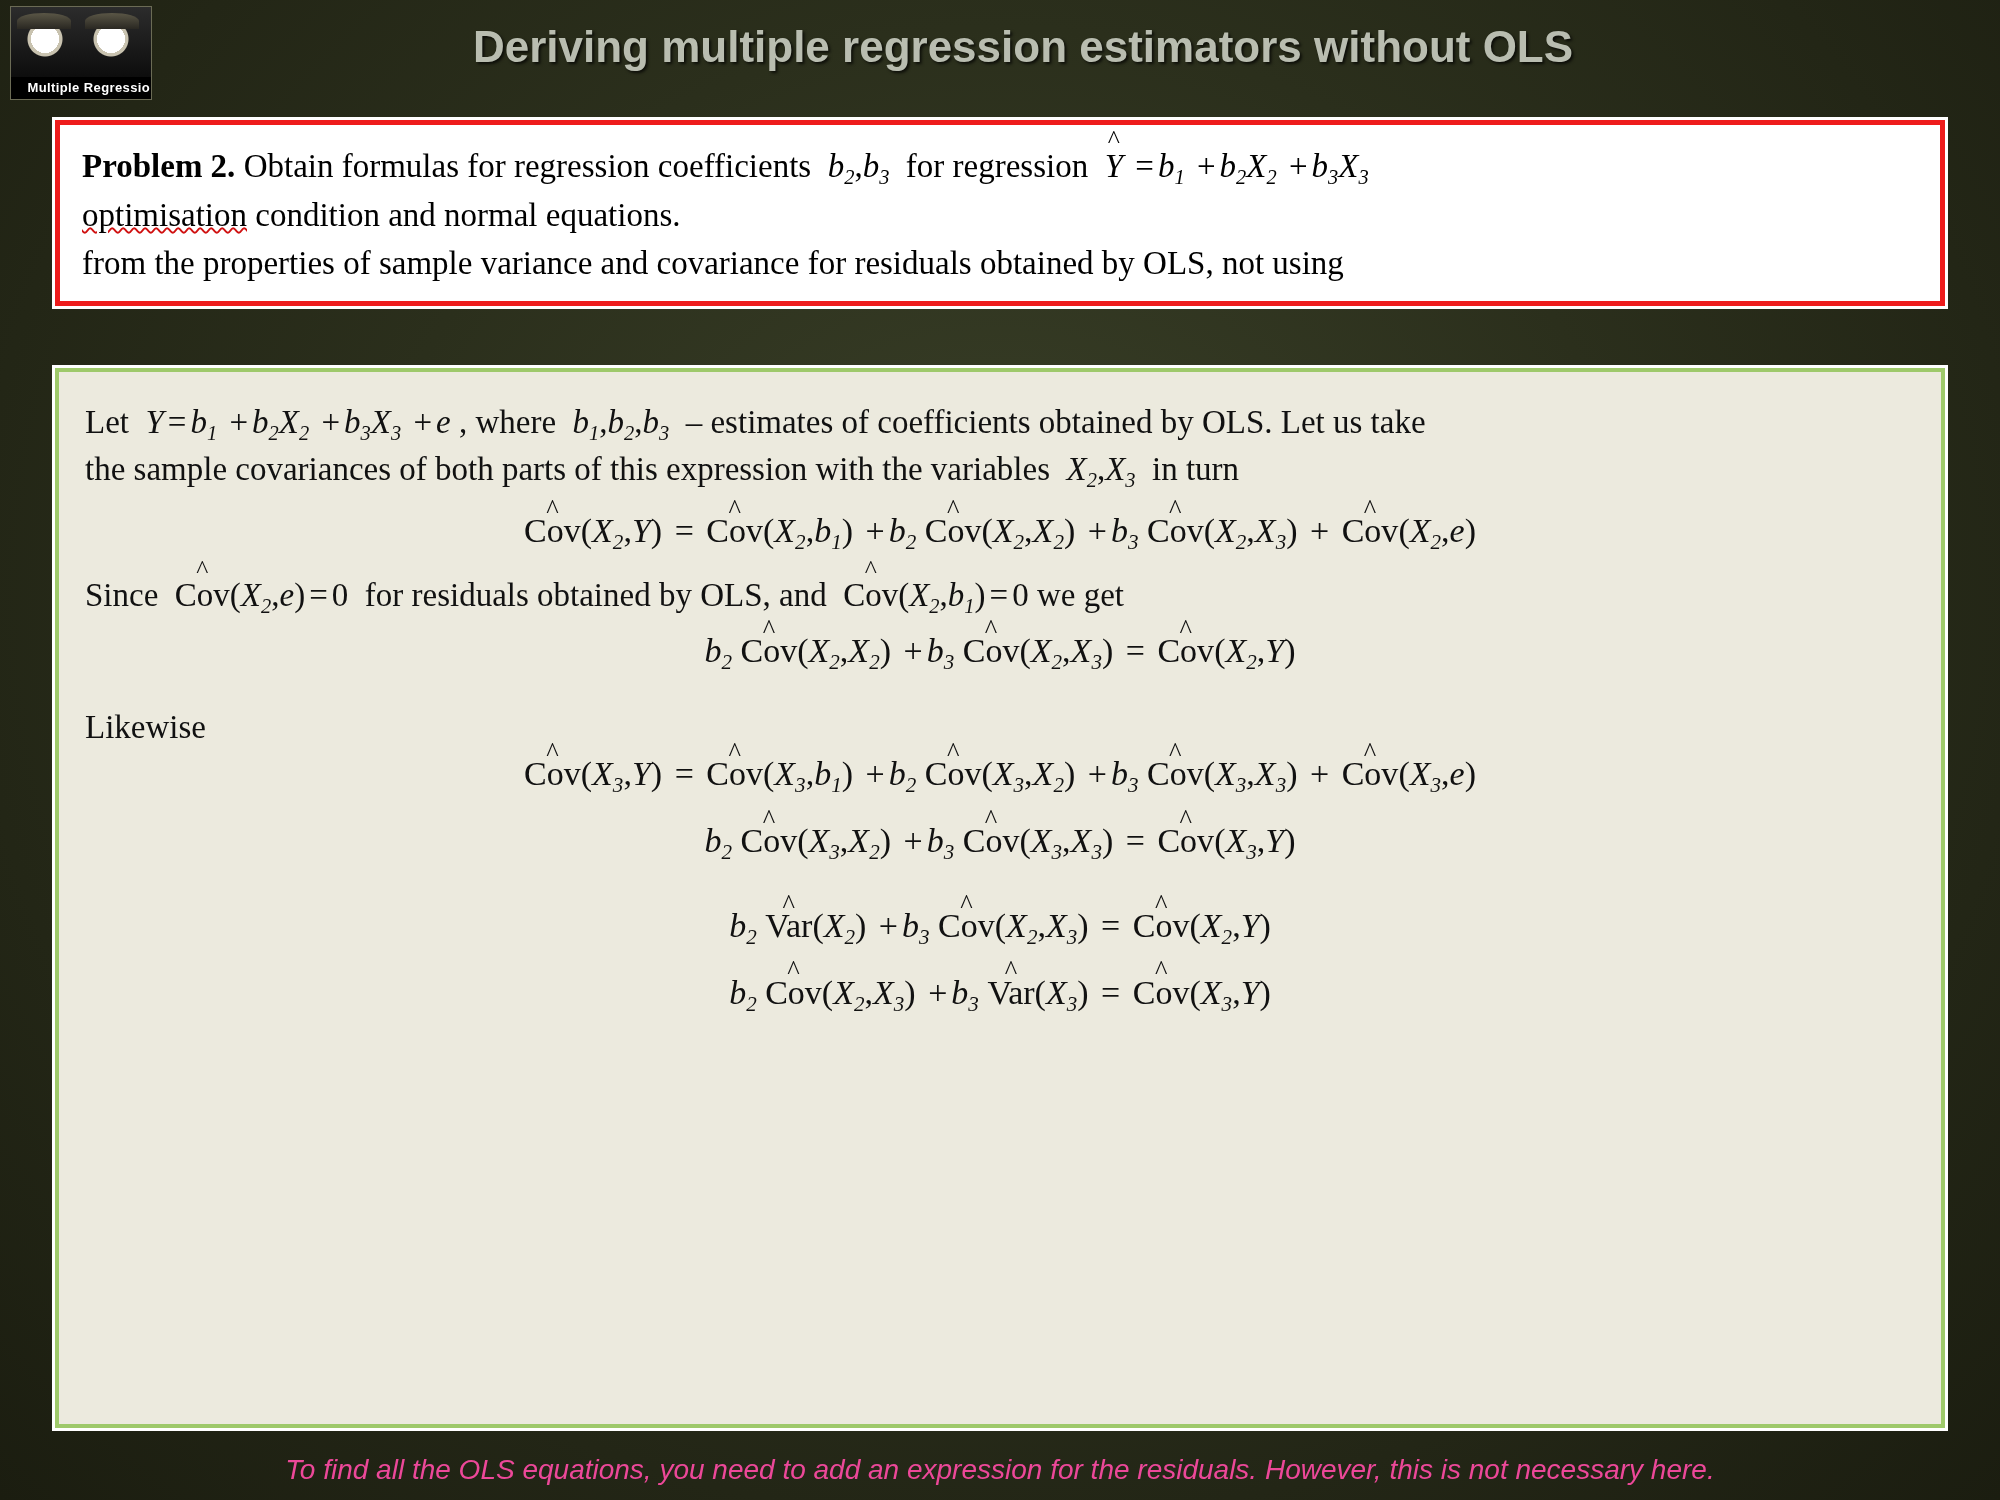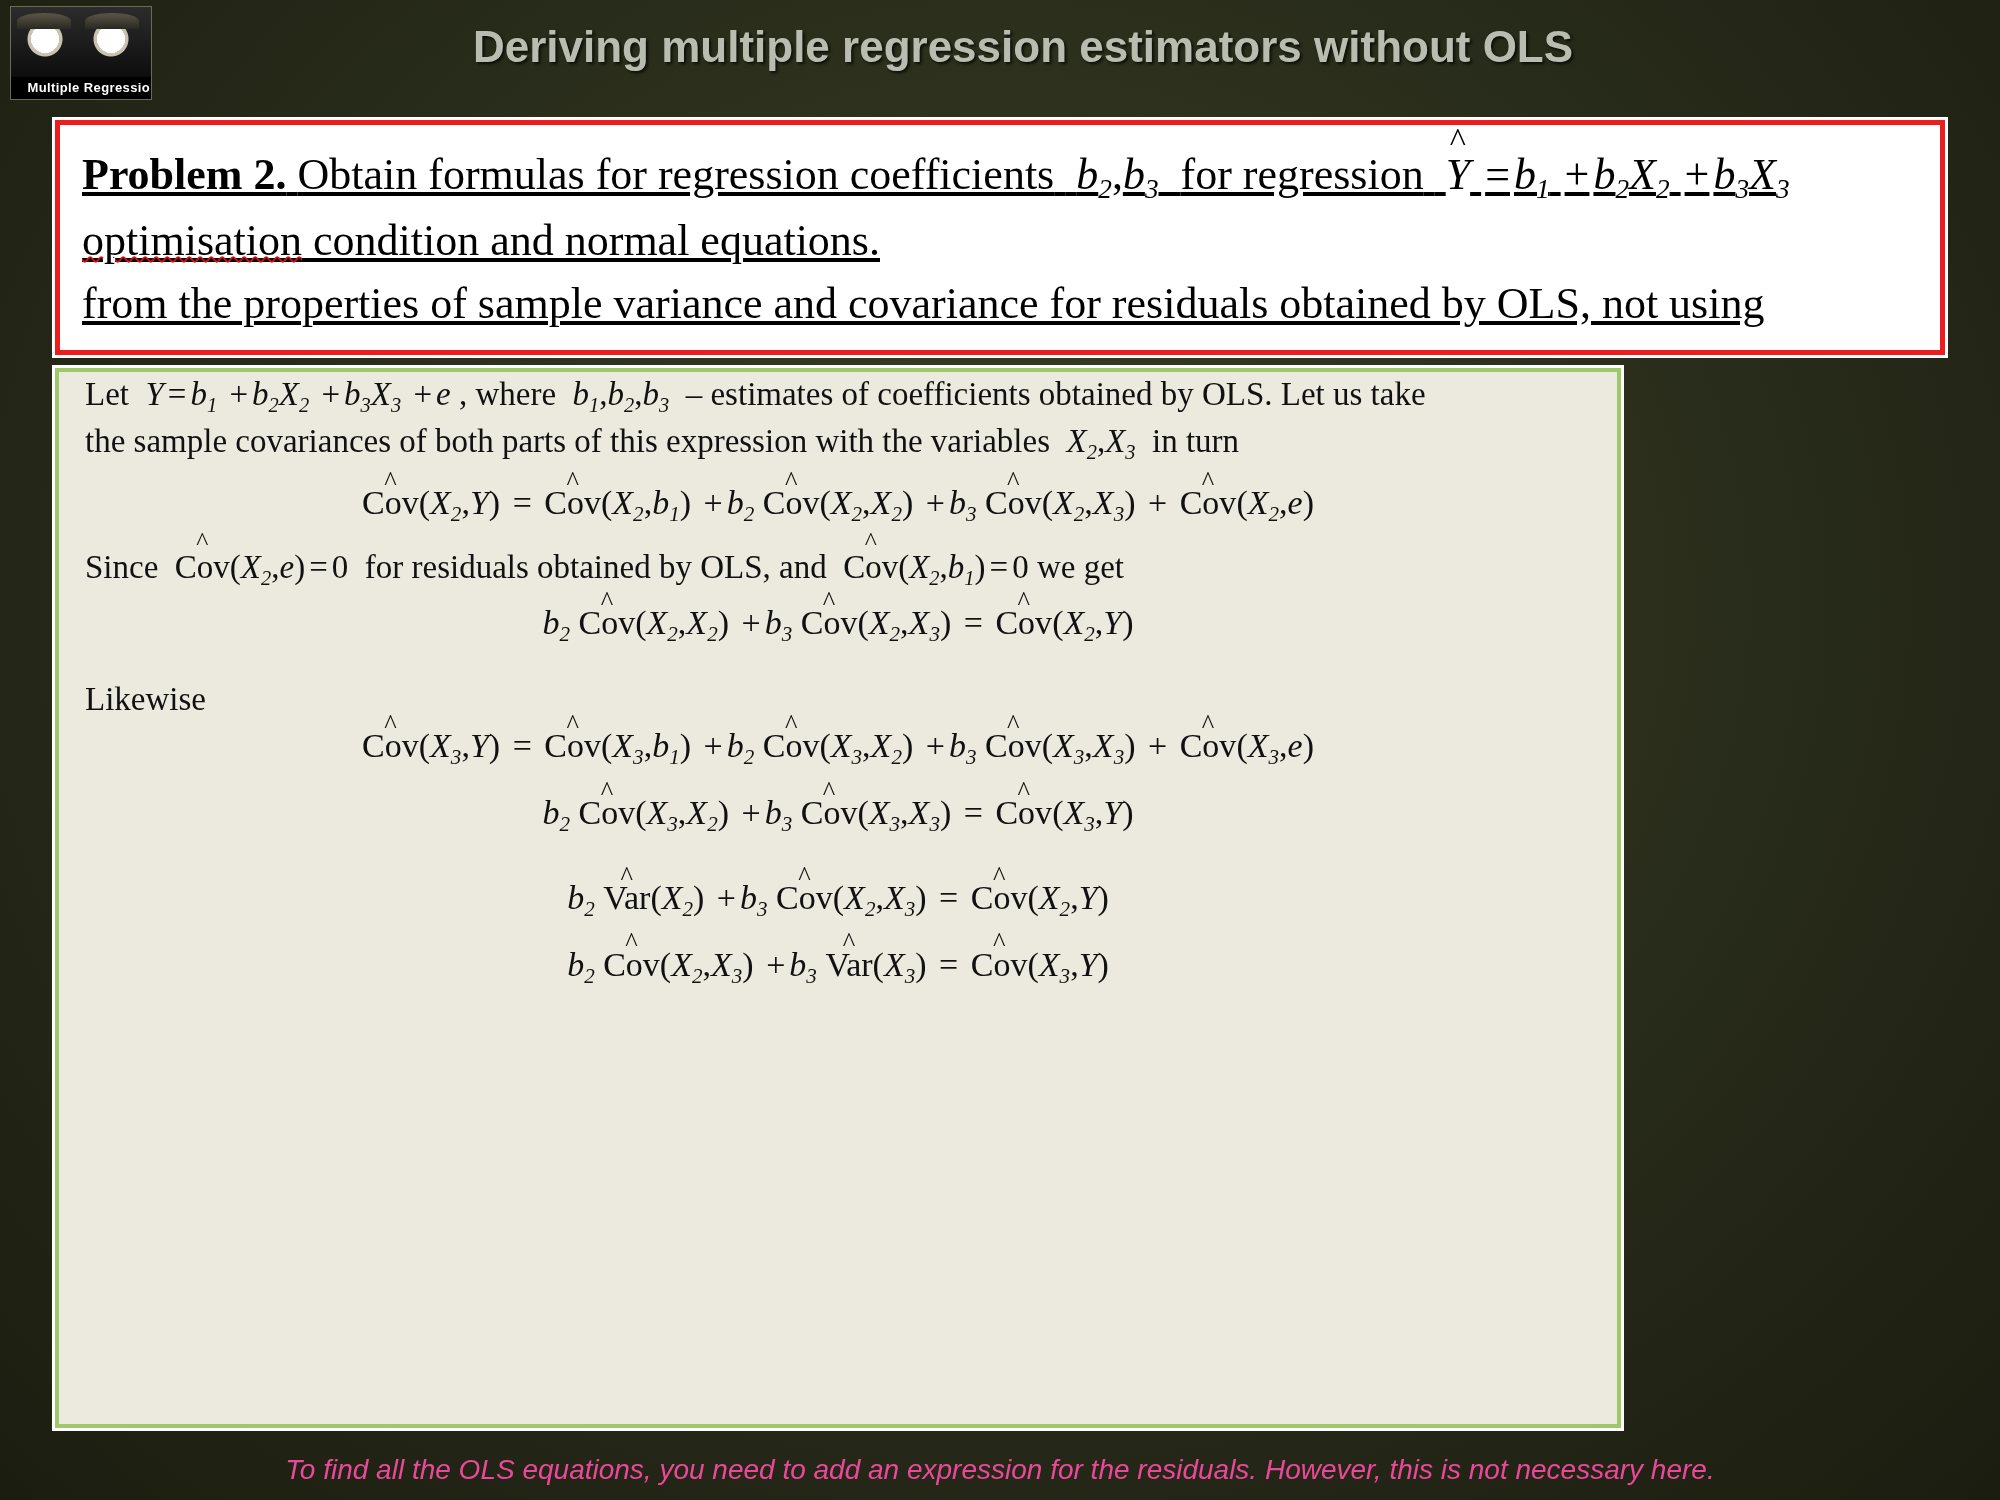--- a/index.html
+++ b/index.html
@@ -86,46 +86,45 @@
     left: 55px;
     top: 120px;
     width: 1890px;
     box-sizing: border-box;
     background: #ffffff;
     border: 5px solid #ee1c1c;
     outline: 3px solid #ffffff;
     padding: 18px 22px 14px 22px;
   }
   .problem-line {
-    font-size: 44px;
+    font-size: 33px;
     color: #000;
     line-height: 1.44;
     white-space: nowrap;
-    text-decoration: underline;
   }
   .problem-line b { font-weight: bold; }
   .squiggle {
     text-decoration: underline;
     text-decoration-style: wavy;
     text-decoration-color: #d01010;
     text-decoration-thickness: 2px;
   }
 
   
   .solution-box {
     position: absolute;
     left: 55px;
     top: 368px;
-    width: 1566px;
+    width: 1890px;
     height: 1060px;
     box-sizing: border-box;
     background: #eceade;
     border: 4px solid #9ec96a;
     outline: 3px solid #ffffff;
-    padding: 0 26px;
+    padding: 28px 26px;
     overflow: hidden;
   }
   .txt {
     font-size: 33px;
     color: #111;
     line-height: 1.35;
     white-space: nowrap;
   }
   .eq {
     text-align: center;

